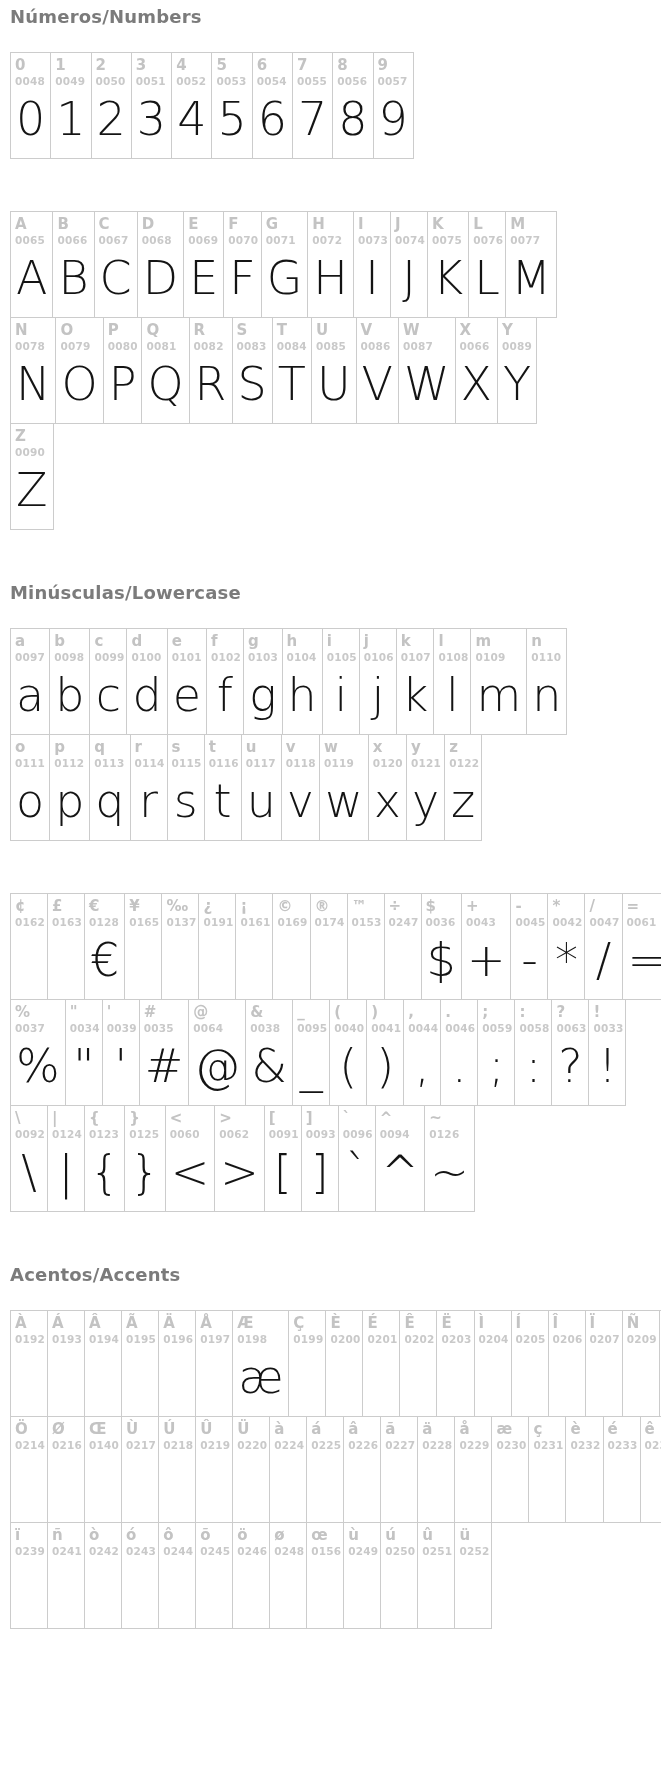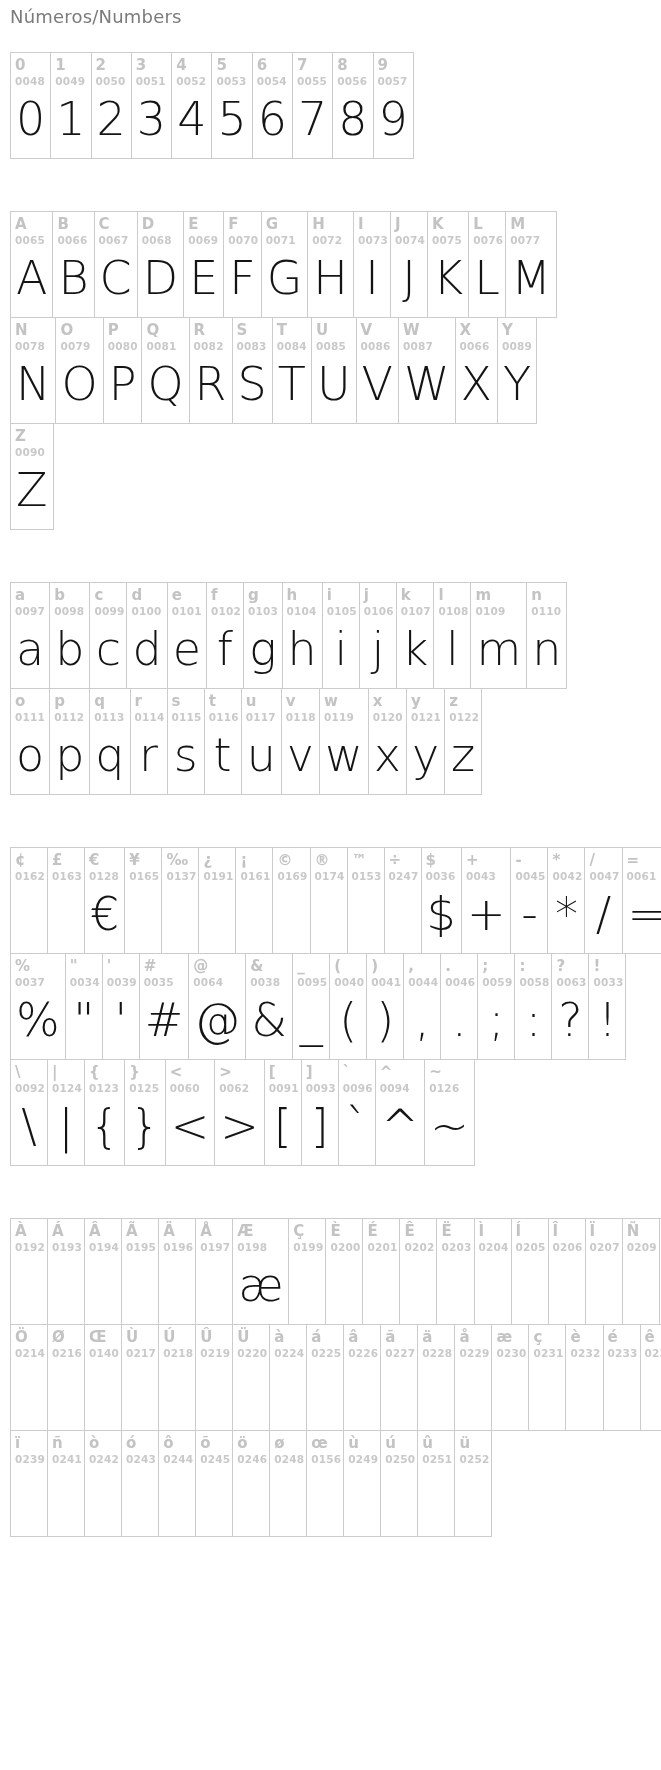--- a/index.html
+++ b/index.html
@@ -10,21 +10,21 @@
     font-family: "DejaVu Sans", "Liberation Sans", sans-serif;
     overflow-x: hidden;
   }
   .char-map { padding: 6px 10px 14px 10px; }
 
   .section { margin-top: 52px; }
   .section:first-child { margin-top: 0; }
 
   .section-title {
     font-size: 18px;
-    font-weight: 400;
+    font-weight: 700;
     color: #7b7b7b;
     letter-spacing: 0.2px;
     margin-bottom: 24px;
     line-height: 22px;
   }
 
   .char-row { display: flex; align-items: stretch; width: max-content; }
   .char-row + .char-row { margin-top: -1px; }
 
   .char-cell {
@@ -328,20 +328,21 @@
         <div class="char-cell">
           <div class="cell-head">
             <div class="cell-char">Z</div>
             <div class="cell-code">0090</div>
           </div>
           <div class="cell-glyph">Z</div>
         </div>
       </div>
     </section>
     <section class="section">
+      <h2 class="section-title">Minúsculas/Lowercase</h2>
       <div class="char-row">
         <div class="char-cell">
           <div class="cell-head">
             <div class="cell-char">a</div>
             <div class="cell-code">0097</div>
           </div>
           <div class="cell-glyph">a</div>
         </div>
         <div class="char-cell">
           <div class="cell-head">
@@ -825,20 +826,21 @@
         <div class="char-cell">
           <div class="cell-head">
             <div class="cell-char">~</div>
             <div class="cell-code">0126</div>
           </div>
           <div class="cell-glyph">~</div>
         </div>
       </div>
     </section>
     <section class="section">
+      <h2 class="section-title">Acentos/Accents</h2>
       <div class="char-row">
         <div class="char-cell">
           <div class="cell-head">
             <div class="cell-char">À</div>
             <div class="cell-code">0192</div>
           </div>
           <div class="cell-glyph"></div>
         </div>
         <div class="char-cell">
           <div class="cell-head">

